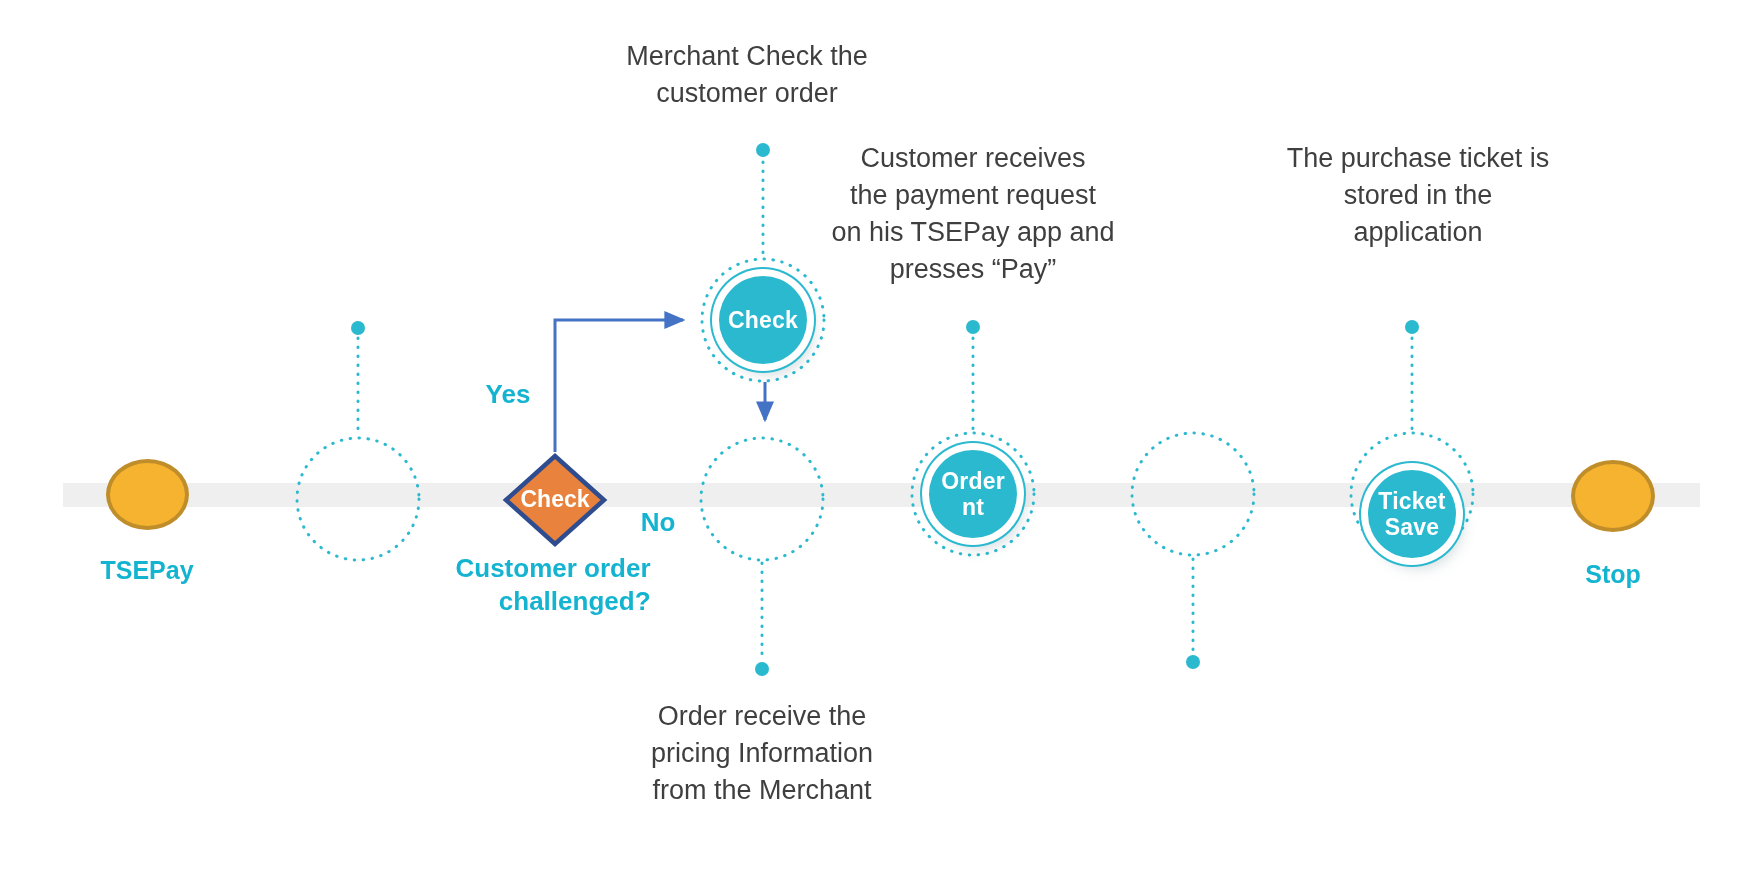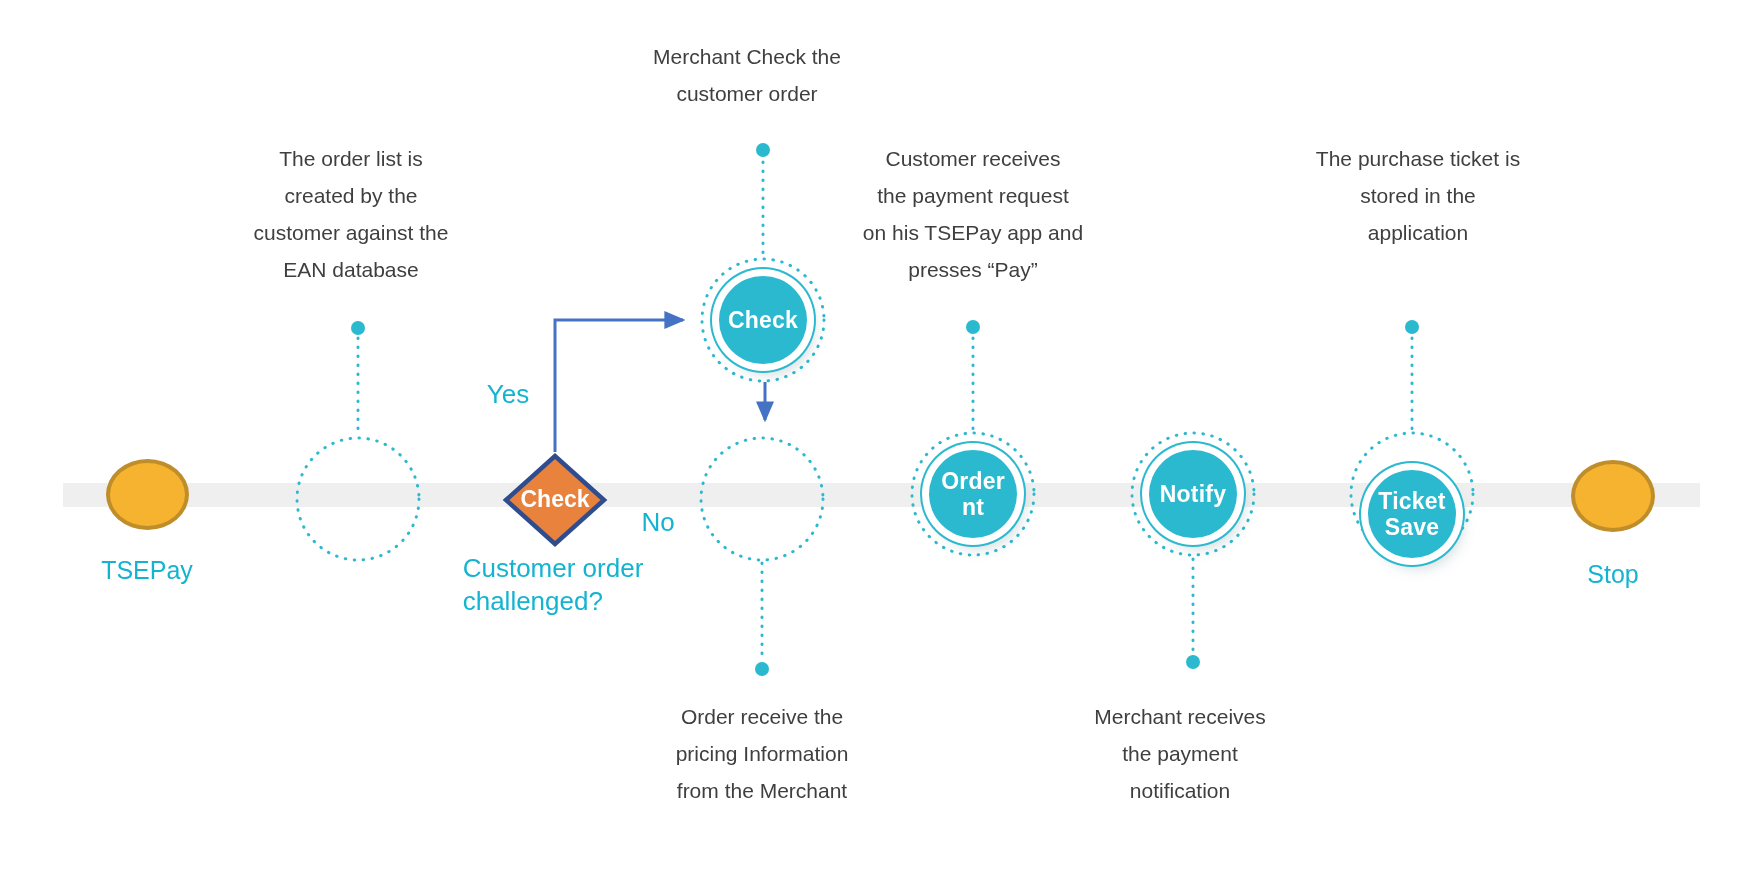--- a/index.html
+++ b/index.html
@@ -26,27 +26,27 @@
   
   .terminator{
     position:absolute;border-radius:50%;
     background:#f5b32f;border:4px solid #bf8d2a;box-sizing:border-box;
   }
   .terminator.start{left:106px;top:459px;width:83px;height:71px;}
   .terminator.stop{left:1571px;top:460px;width:84px;height:72px;}
   
   .annotation{
     position:absolute;transform:translateX(-50%);
-    color:#3f3f3f;font-size:21px;line-height:37px;text-align:center;
+    color:#3f3f3f;font-size:27px;line-height:37px;text-align:center;
     white-space:pre-line;
   }
   .teal-label{
     position:absolute;transform:translateX(-50%);
-    color:#14b4d1;font-weight:normal;font-size:25px;line-height:33px;
-    text-align:left;white-space:pre-line;
+    color:#14b4d1;font-weight:bold;font-size:25px;line-height:33px;
+    text-align:right;white-space:pre-line;
   }
   .diamond-label{
     position:absolute;left:505px;top:486px;width:100px;
     color:#ffffff;font-weight:bold;font-size:23px;text-align:center;
   }
 </style>
 </head>
 <body>
 
 <div class="canvas">
@@ -95,50 +95,40 @@
   <div class="terminator start"></div>
   <div class="terminator stop"></div>
 
   <div class="node" style="left:719px;top:276px">
     <div class="node-label">Check</div>
   </div>
   <div class="node" style="left:929px;top:450px">
     <div class="node-label">Order
 nt</div>
   </div>
-  <div class="node" style="left:1149px;top:450px">
-    <div class="node-label">Notify</div>
-  </div>
   <div class="node" style="left:1368px;top:470px">
     <div class="node-label">Ticket
 Save</div>
   </div>
 
   <div class="diamond-label">Check</div>
 
   <div class="teal-label" style="left:147px;top:554px">TSEPay</div>
   <div class="teal-label" style="left:1613px;top:558px">Stop</div>
   <div class="teal-label" style="left:508px;top:378px;font-size:26px">Yes</div>
   <div class="teal-label" style="left:658px;top:506px;font-size:26px">No</div>
   <div class="teal-label" style="left:553px;top:552px;font-size:26px">Customer order
 challenged?</div>
 
-  <div class="annotation" style="left:351px;top:140px">The order list is
-created by the
-customer against the
-EAN database</div>
   <div class="annotation" style="left:747px;top:38px">Merchant Check the
 customer order</div>
   <div class="annotation" style="left:973px;top:140px">Customer receives
 the payment request
 on his TSEPay app and
 presses “Pay”</div>
   <div class="annotation" style="left:1418px;top:140px">The purchase ticket is
 stored in the
 application</div>
   <div class="annotation" style="left:762px;top:698px">Order receive the
 pricing Information
 from the Merchant</div>
-  <div class="annotation" style="left:1180px;top:698px">Merchant receives
-the payment
-notification</div>
 
 </div>
 
 </body></html>

